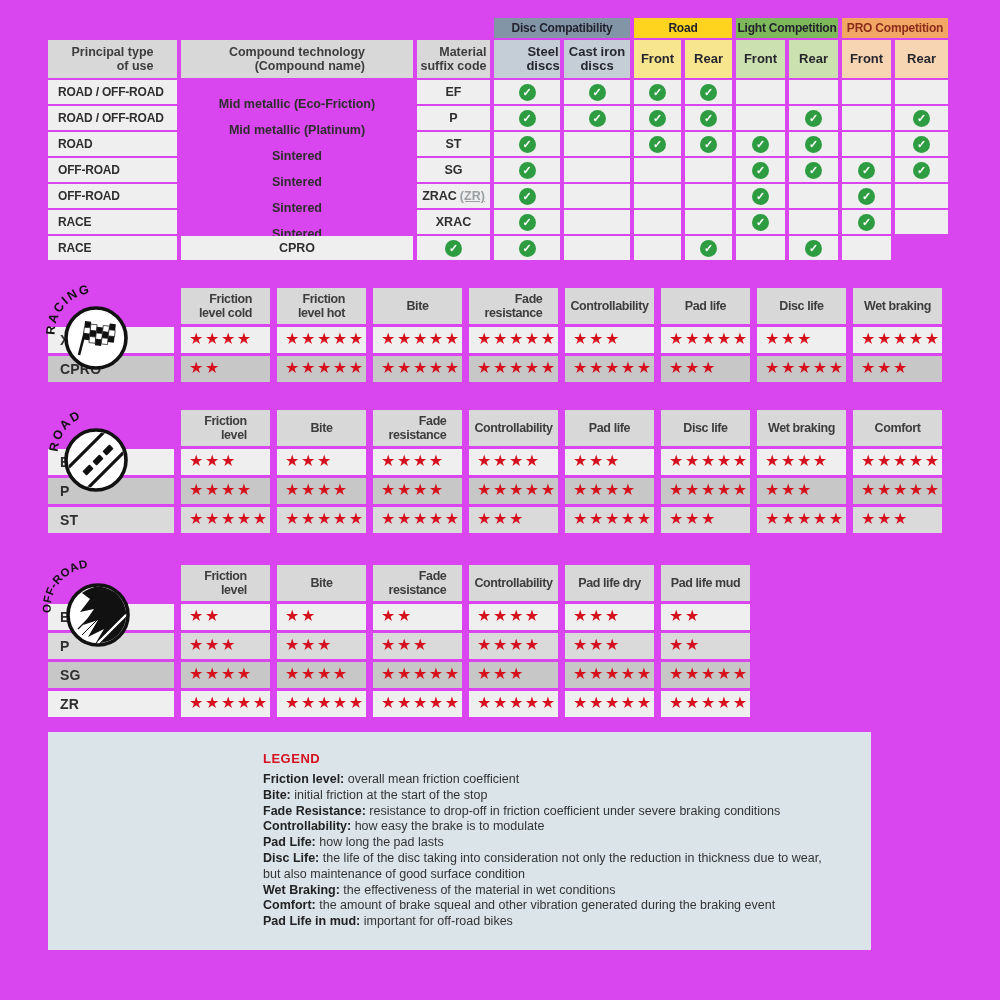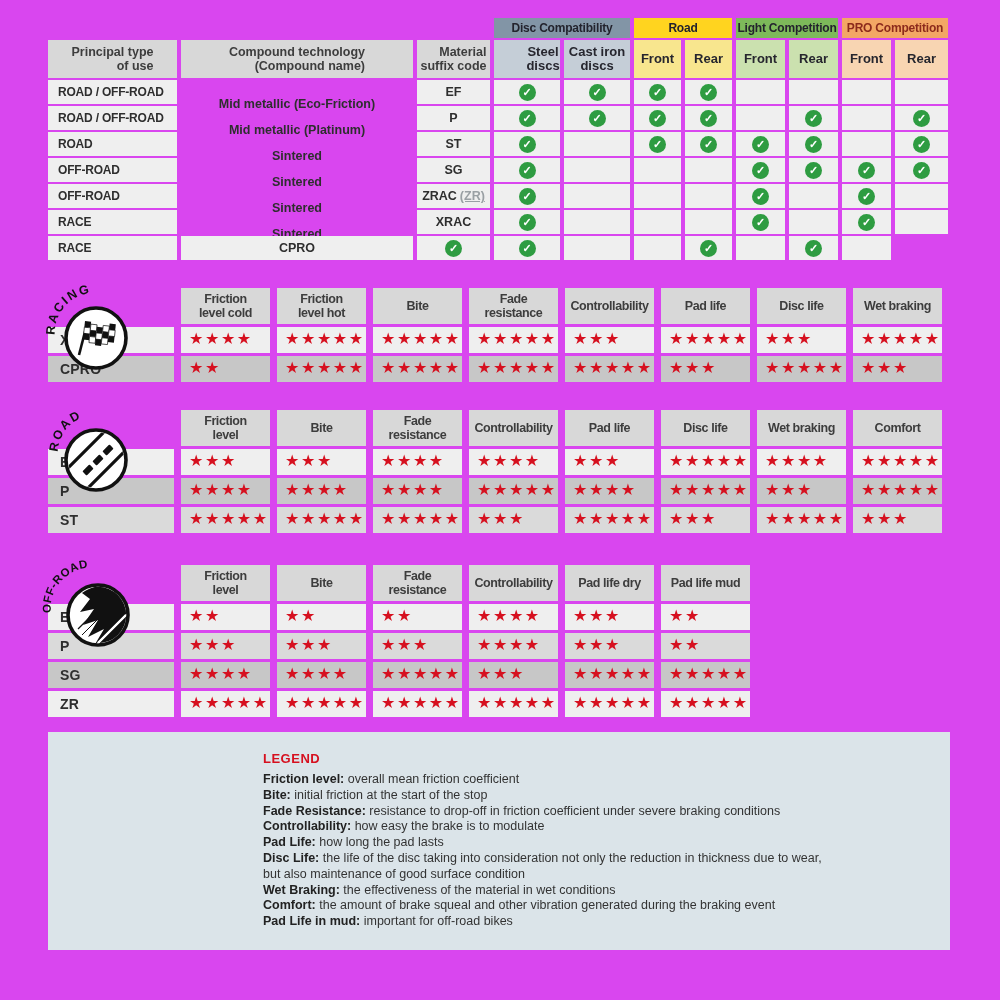--- a/index.html
+++ b/index.html
@@ -27,35 +27,35 @@
   
   .rate-section{position:relative;margin-left:48px;}
   .sec-racing{margin-top:12px;}
   .sec-road{margin-top:14px;}
   .sec-off{margin-top:13px;}
   .rate-grid{display:grid;column-gap:7px;row-gap:3px;margin-top:28px;}
   .sec-off .rate-grid{margin-top:32px;}
   .rate-grid>div{display:flex;align-items:center;box-sizing:border-box;}
   .rh-spacer{background:transparent;}
   .rh{background:var(--header-gray);font-size:12.5px;font-weight:700;color:#3d3d3d;
-      justify-content:center;text-align:center;white-space:pre-line;line-height:1.12;letter-spacing:-0.4px;}
+      justify-content:center;text-align:right;white-space:pre-line;line-height:1.12;letter-spacing:-0.4px;}
   .rl{font-size:14px;font-weight:600;color:#2e2e2e;padding-left:12px;letter-spacing:0.2px;}
   .rs{padding-left:8px;}
   .stars{color:var(--star-red);font-size:16px;letter-spacing:1.6px;line-height:1;padding-bottom:2px;}
   .sh-light{background:var(--row-light);}
   .sh-mid{background:var(--row-mid);}
   .sh-dark{background:var(--row-dark);}
   
   .badge{position:absolute;top:0;left:14;width:86px;height:84px;overflow:visible;}
   .sec-road .badge{left:22;}
   .sec-off .badge{left:16;width:90px;}
   .arc-text{font-family:"Liberation Sans",sans-serif;font-weight:700;font-size:12.5px;letter-spacing:2px;fill:#111;}
   .badge-off .arc-text{font-size:11.5px;letter-spacing:0.6px;}
   
-  .legend{margin:15px 8px 0 48px;width:902px;box-sizing:border-box;background:var(--legend-bg);
+  .legend{margin:15px 8px 0 48px;width:823px;box-sizing:border-box;background:var(--legend-bg);
           padding:19px 30px 20px 215px;}
   .legend-title{color:var(--star-red);font-size:13px;font-weight:700;letter-spacing:0.5px;margin-bottom:6px;}
   .legend-line{font-size:12.5px;line-height:15.8px;color:#333;}
   .lt{font-weight:700;color:#222;}
 </style>
 </head>
 <body>
 
 <div class="page">
 

